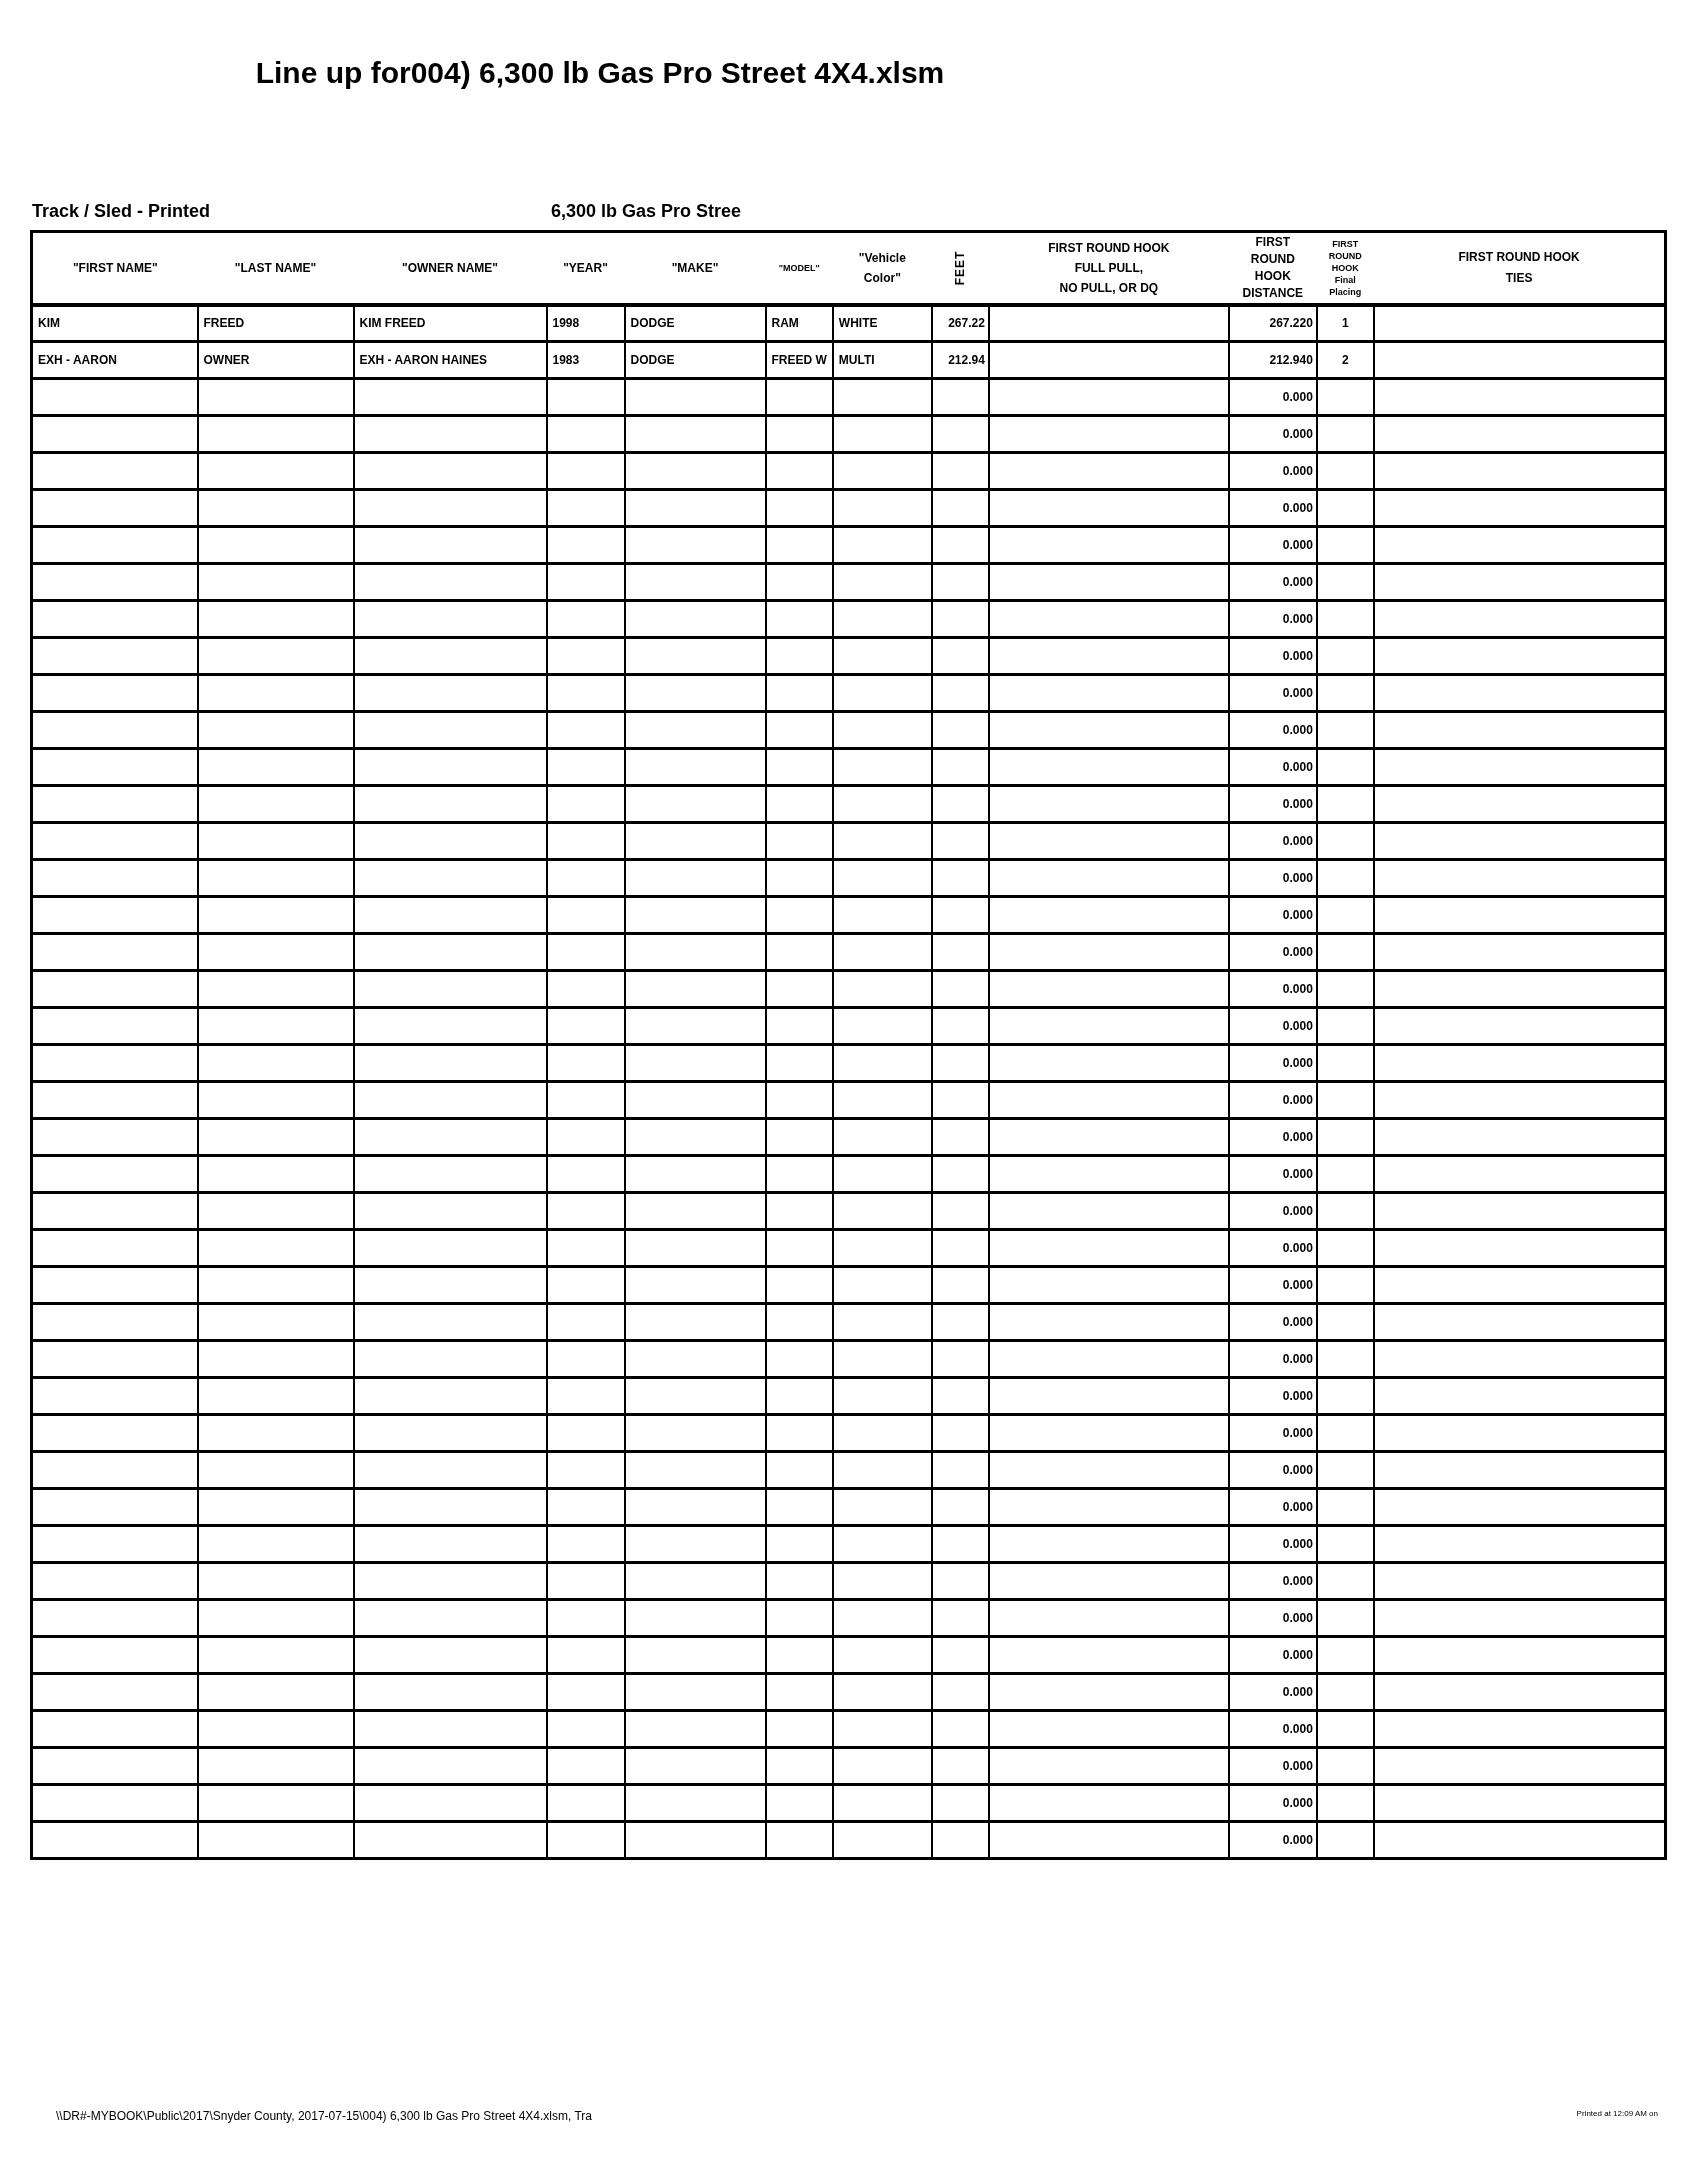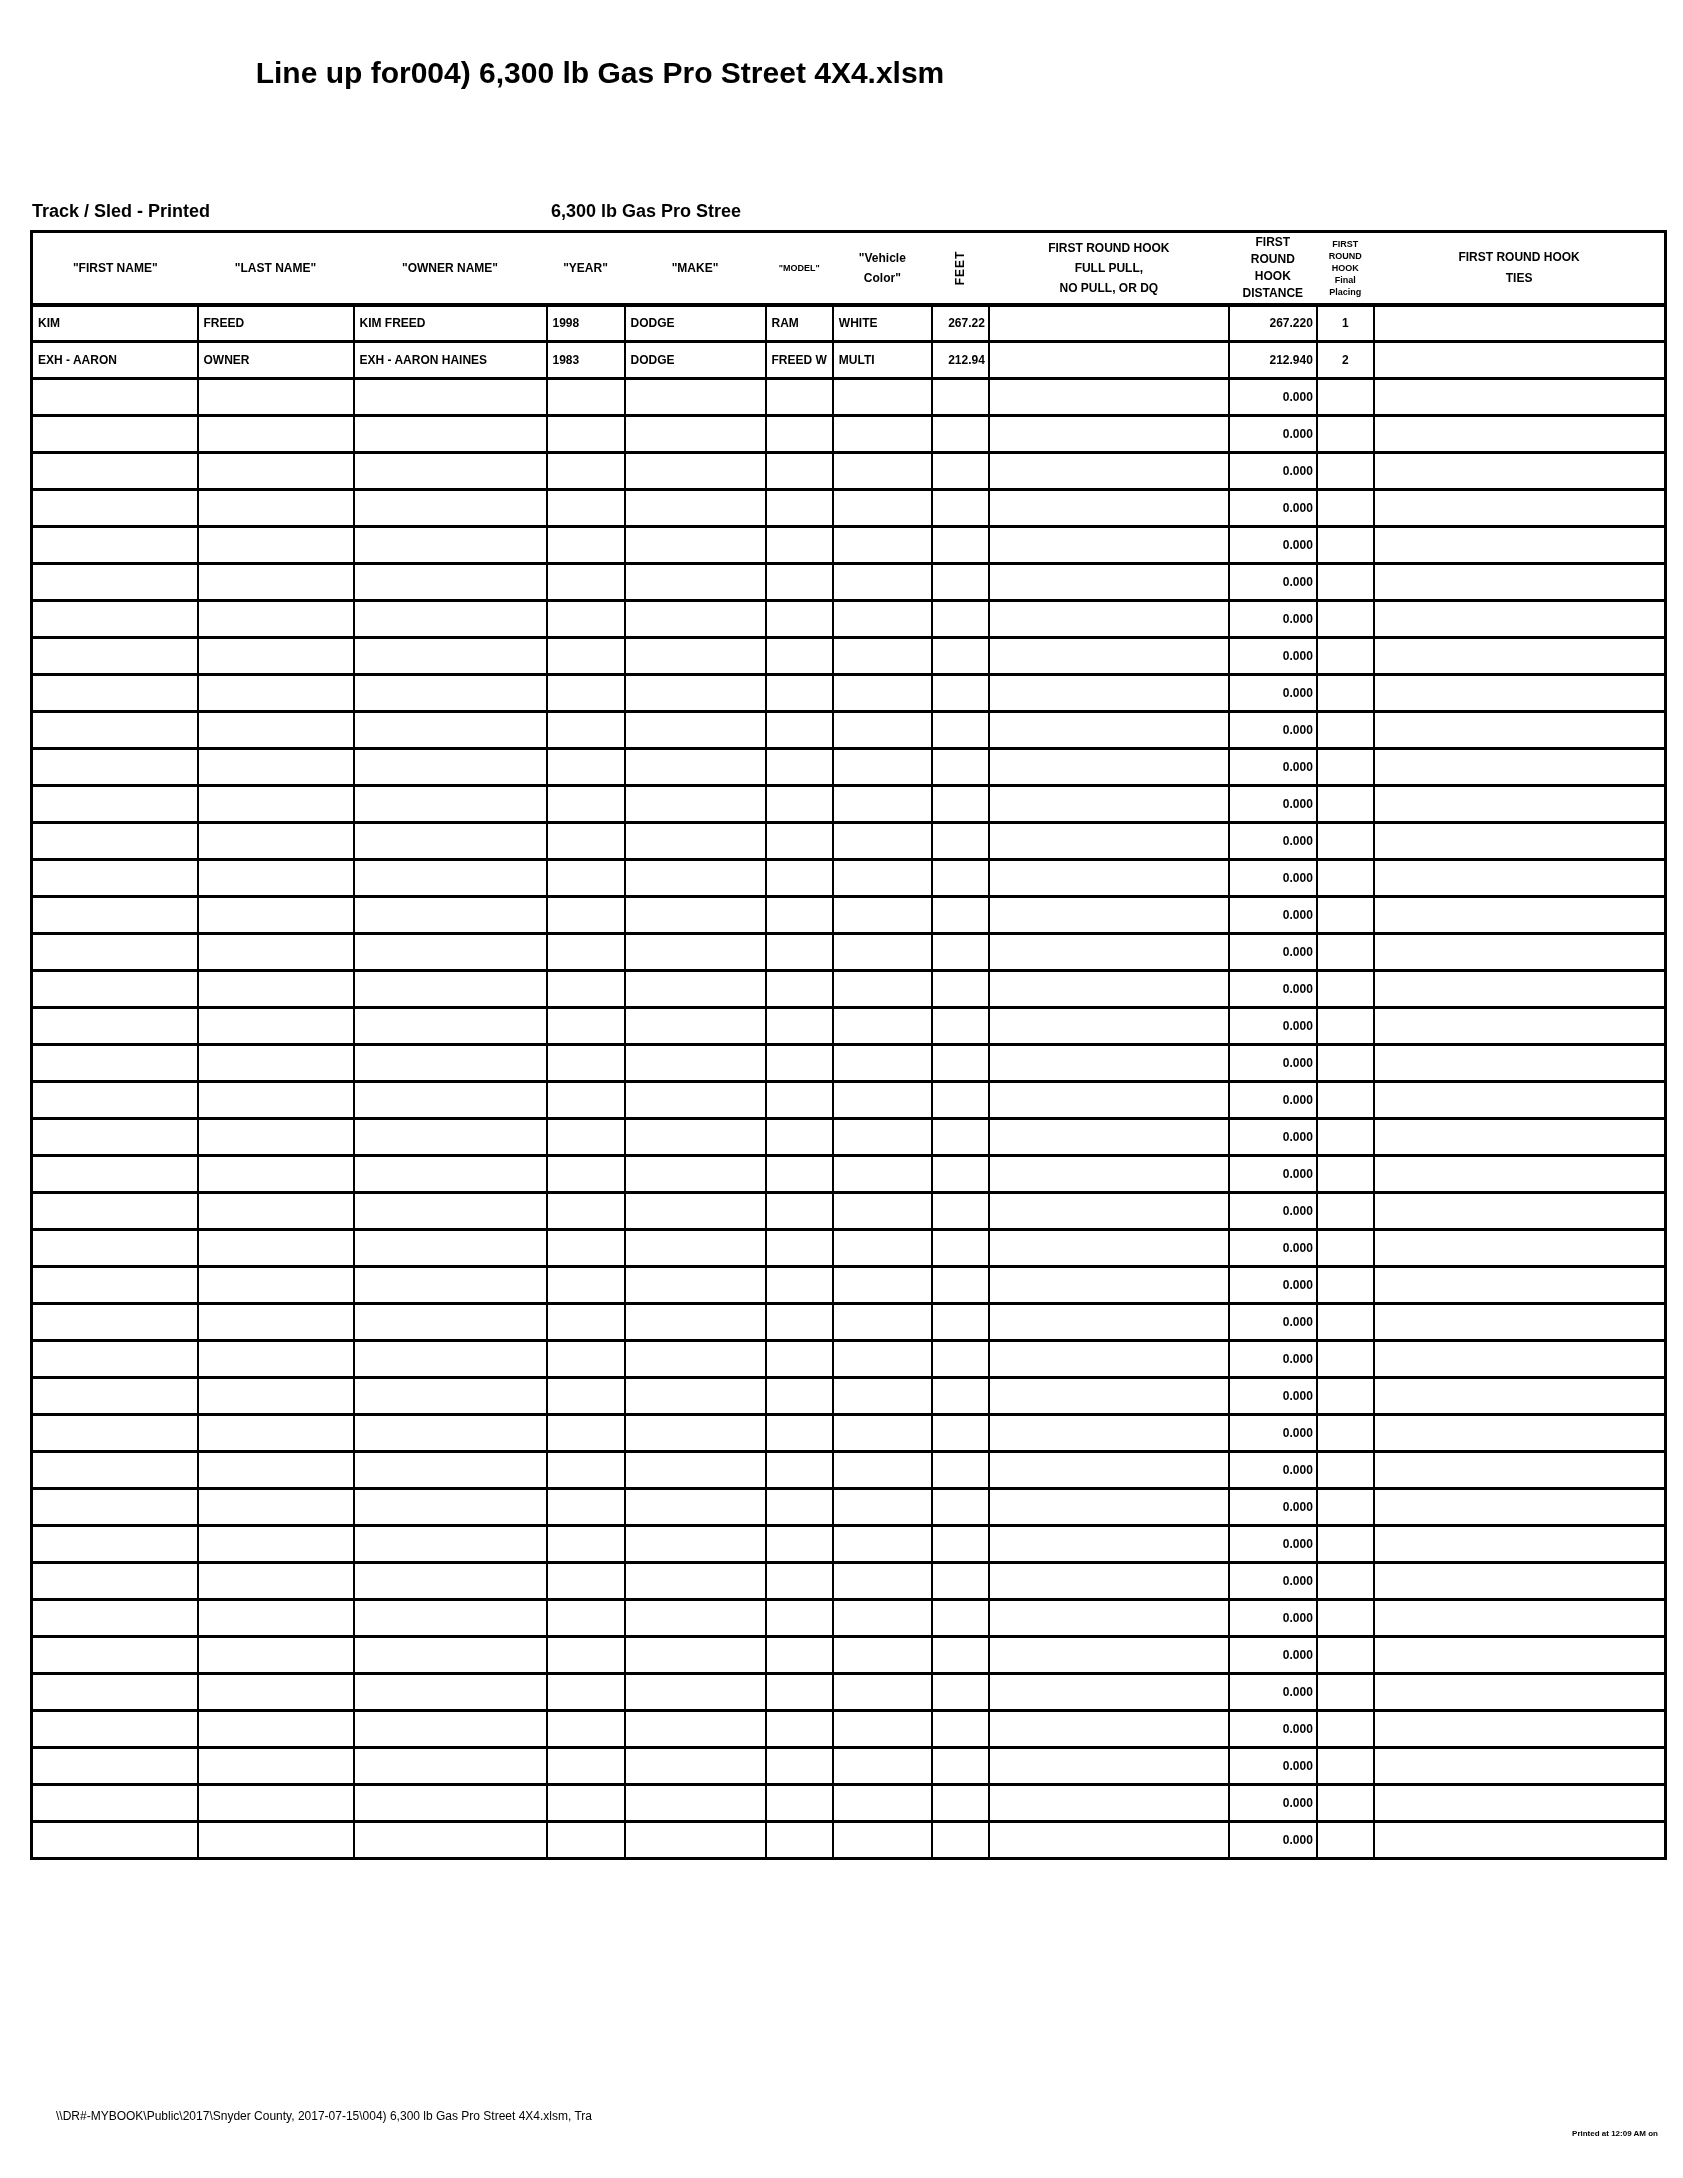--- a/index.html
+++ b/index.html
@@ -55,21 +55,21 @@
   }
   td.a-l { text-align: left; }
   td.a-r { text-align: right; padding-right: 3px; }
   td.a-c { text-align: center; }
   .footer-left {
     position: absolute; top: 2109px; left: 56px;
     font-size: 12px; font-weight: normal; white-space: nowrap;
   }
   .footer-right {
     position: absolute; top: 2109px; right: 25px;
-    font-size: 8px; font-weight: bold; white-space: nowrap; text-align: center; margin-top: 20px;
+    font-size: 8px; font-weight: normal; white-space: nowrap; text-align: center;
   }
 </style>
 </head>
 <body>
 
 <div class="page-title">Line up for004) 6,300 lb Gas Pro Street 4X4.xlsm</div>
 
 <div class="track-label">Track / Sled - Printed</div>
 <div class="class-label">6,300 lb Gas Pro Stree</div>
 

